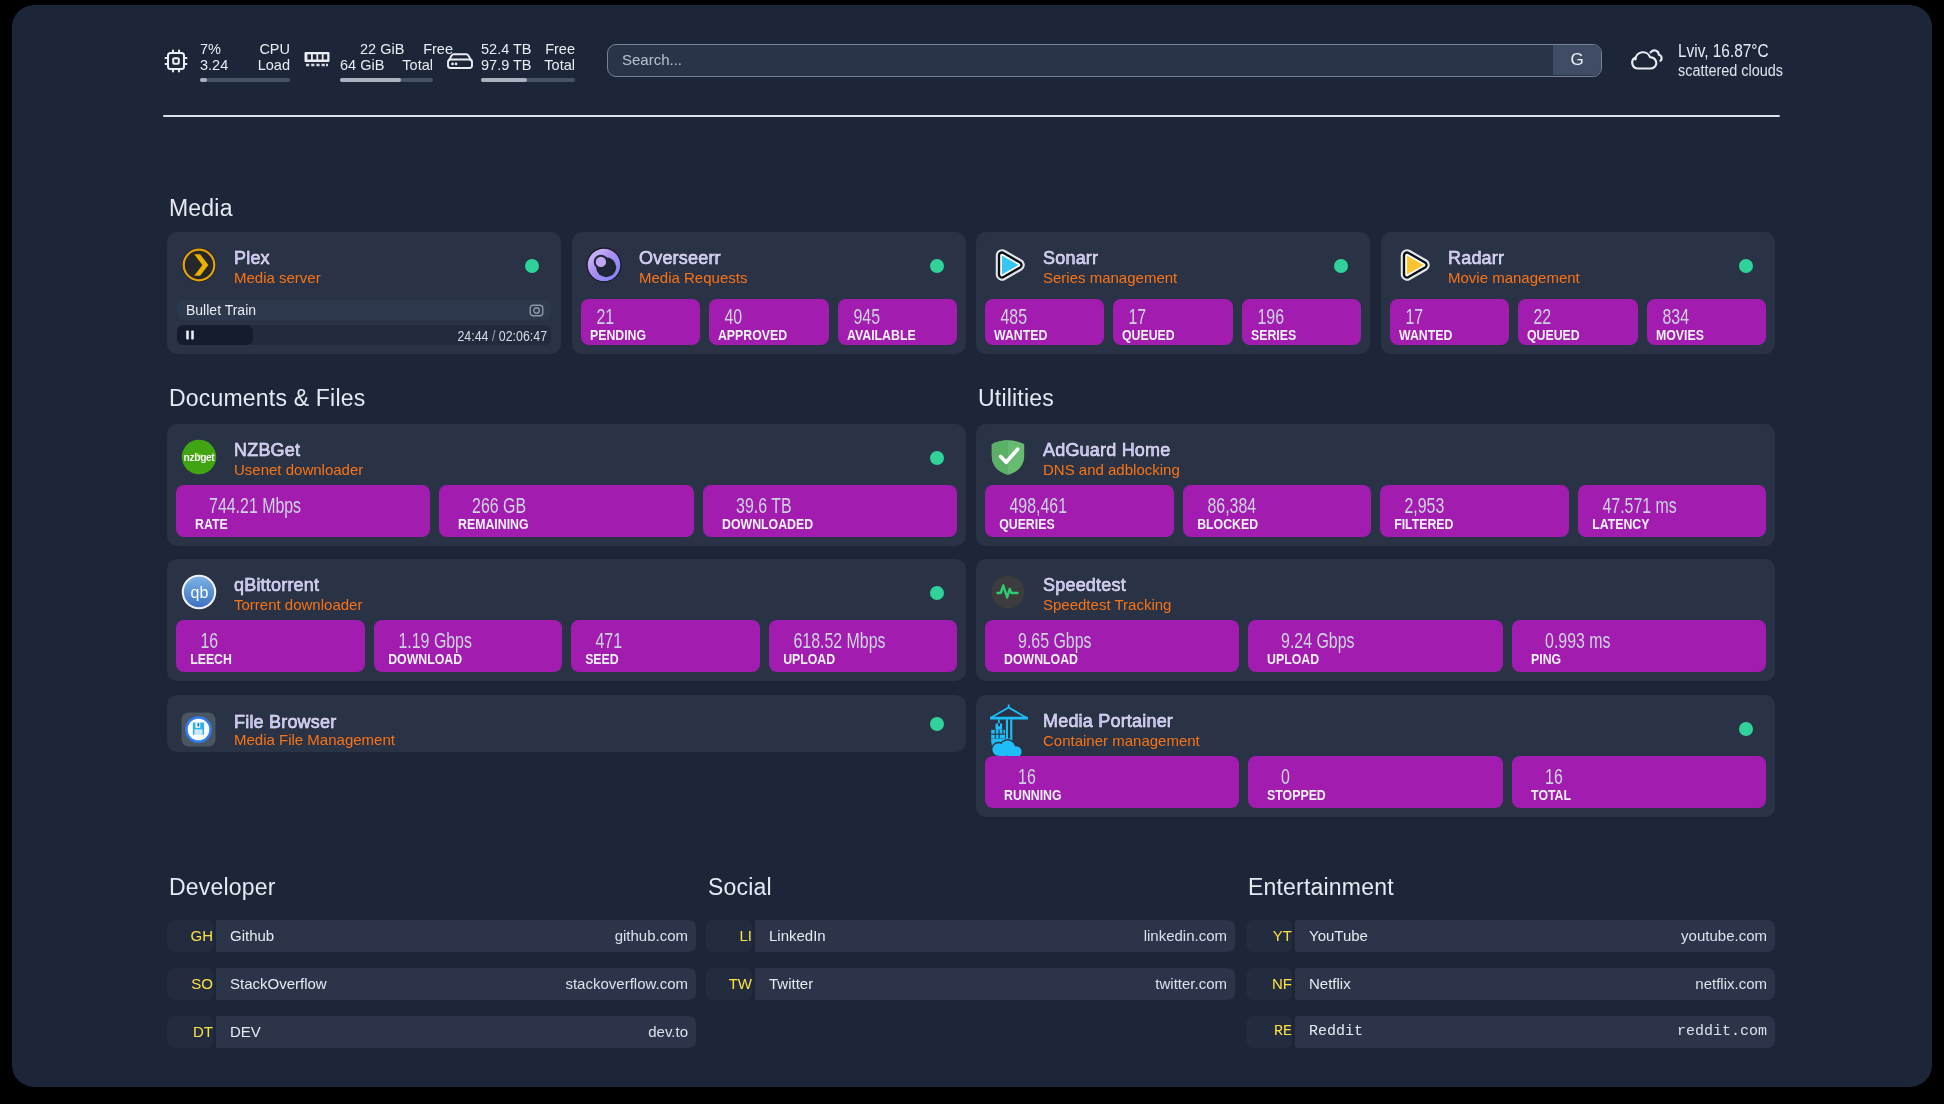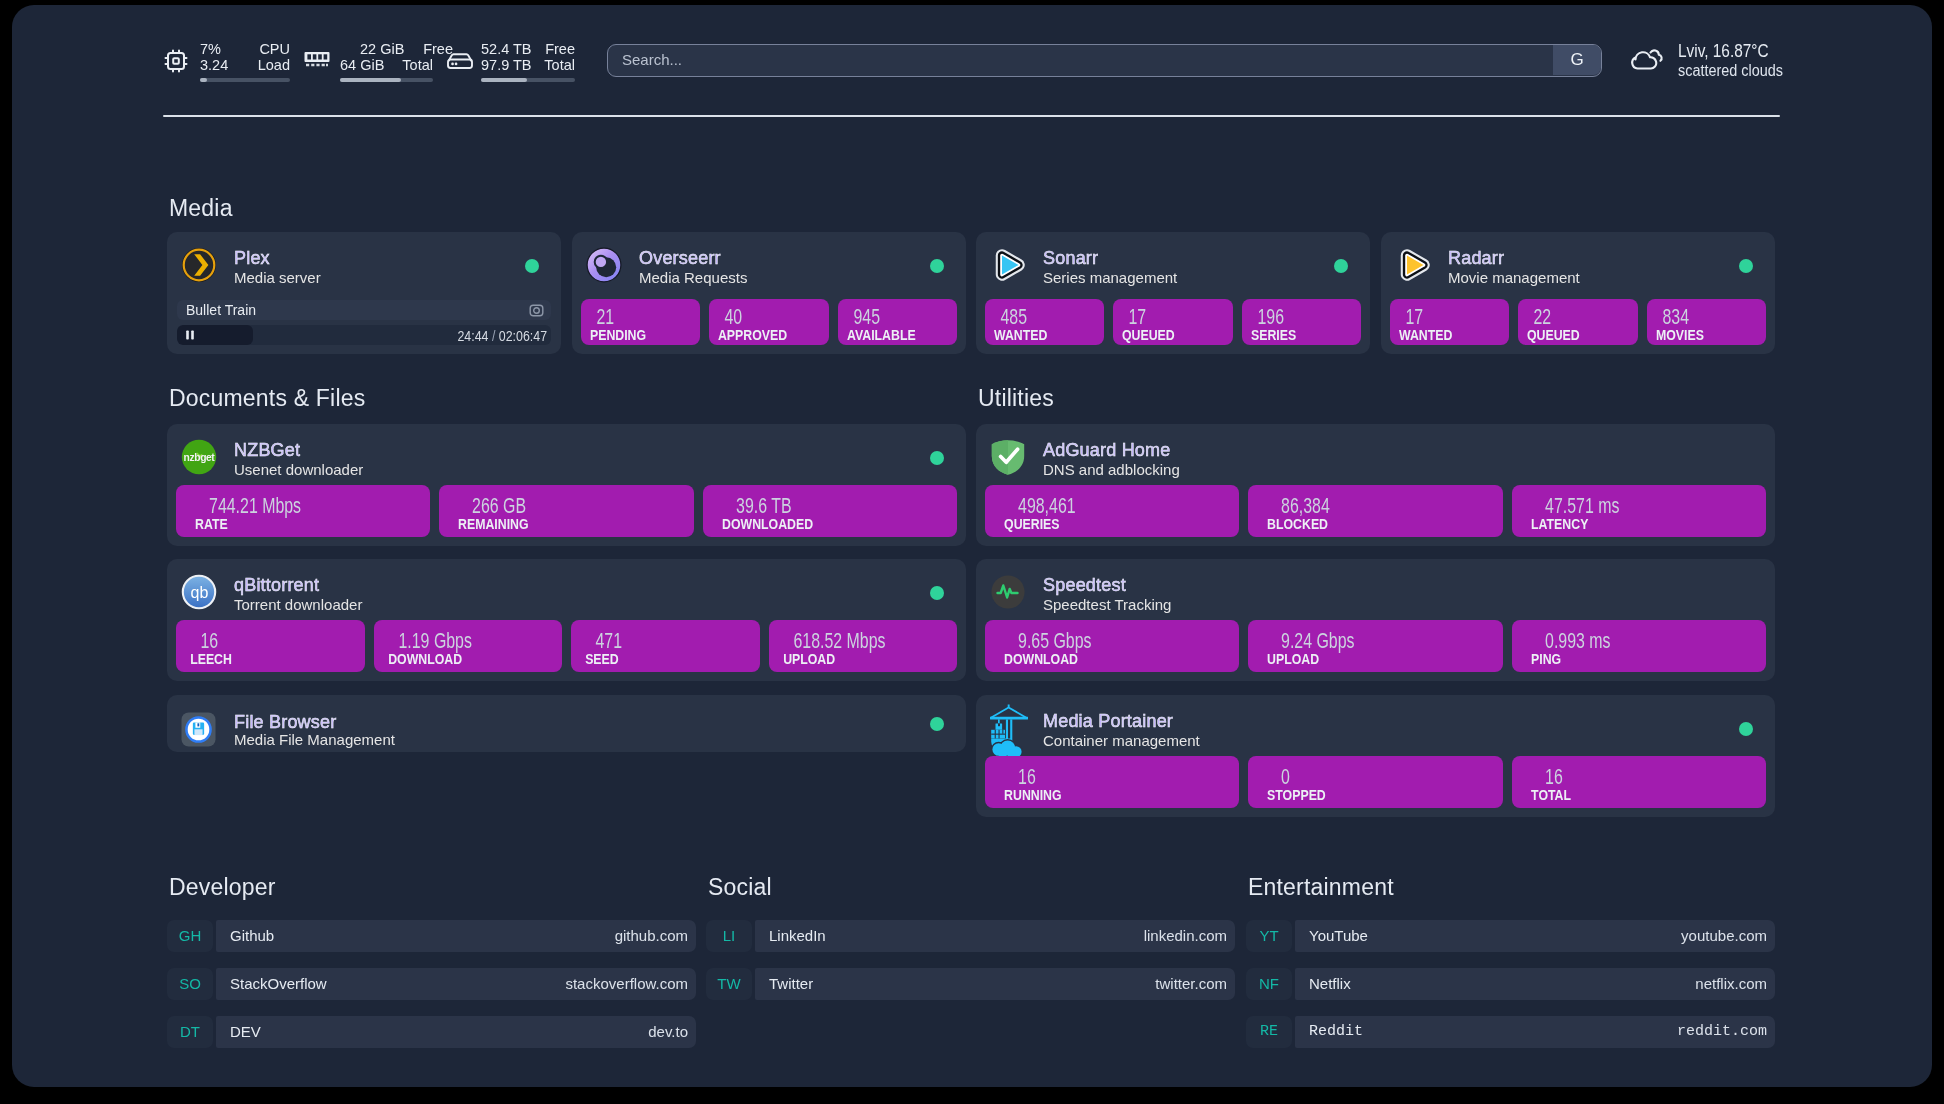--- a/index.html
+++ b/index.html
@@ -2,31 +2,31 @@
 <html><head>
 <meta charset="utf-8">
 <style>
   * {margin:0; padding:0; box-sizing:border-box;}
   html,body {width:1944px; height:1104px; background:#000; font-family:"Liberation Sans", sans-serif; overflow:hidden;}
   .frame {position:absolute; left:12px; top:5px; width:1920px; height:1082px; border-radius:22px; background:#1d2638; overflow:hidden;}
   .abs {position:absolute;}
   .card {position:absolute; background:#293345; border-radius:10px;}
   .svcicon {position:absolute; left:14px; top:15px; width:36px; height:36px;}
   .t1 {position:absolute; left:67px; top:16px; font-size:18px; font-weight:400; -webkit-text-stroke:0.5px #f1f4f8; color:#c4b5fd; letter-spacing:.2px; white-space:nowrap;}
-  .t2 {position:absolute; left:67px; top:36.5px; font-size:15px; color:#e5e5e5; white-space:nowrap;}
+  .t2 {position:absolute; left:67px; top:36.5px; font-size:15px; color:#f97316; white-space:nowrap;}
   .dot {position:absolute; width:14px; height:14px; border-radius:50%; background:#2fd39a; right:22px; top:27px;}
   .stats {position:absolute; left:9px; right:9px; bottom:9px; height:46px; display:flex; gap:9px;}
   .stats2 {bottom:9px; height:52px;}
   .stats2 .sb {padding-top:10px;}
   .sb {flex:1; background:#a21caf; border-radius:8px; text-align:left; padding-top:6.5px;}
   .sb .n {font-size:21.5px; color:#ccd3df; line-height:23px; transform:scaleX(.74); transform-origin:50% 50%;}
   .sb .l {font-size:14.5px; font-weight:700; color:#edf0f5; line-height:12.5px; transform:scaleX(.85); transform-origin:50% 50%;}
   .sect {position:absolute; font-size:23px; font-weight:500; color:#e5eaf2; letter-spacing:.2px;}
   .bmrow {position:absolute; height:32px; font-size:15px;}
-  .ab {position:absolute; left:0; top:0; width:46px; height:32px; background:#222c3e; border-radius:7px; color:#14b8a6; text-align:center; line-height:32px;}
+  .ab {position:absolute; left:0; top:0; width:46px; height:32px; background:#222c3e; border-radius:7px; color:#fde047; text-align:right; line-height:32px;}
   .nm {position:absolute; left:49px; right:0; top:0; bottom:0; background:#2b3448; border-radius:2px 7px 7px 2px; color:#e6ebf2;}
   .nm .nm1 {position:absolute; left:14px; top:0; line-height:32px;}
   .nm .nm2 {position:absolute; right:8px; top:0; line-height:32px; color:#dbe1ea;}
   .rsrc {position:absolute; color:#e9edf3; font-size:14.5px; font-weight:500;}
   .rline {position:absolute; white-space:nowrap;}
   .rbar {position:absolute; height:3.5px; border-radius:2px; background:rgba(125,137,155,.45);}
   .rfill {position:absolute; left:0; top:0; height:100%; border-radius:2px; background:#aab3c0;}
 </style>
 </head>
 <body>
@@ -251,20 +251,24 @@
     <span class="t1">AdGuard Home</span>
       <span class="t2">DNS and adblocking</span>
     <div class="stats stats2">
       <div class="sb">
           <div class="n">498,461</div>
           <div class="l">QUERIES</div>
         </div>
       <div class="sb">
           <div class="n">86,384</div>
           <div class="l">BLOCKED</div>
+        </div>
+      <div class="sb">
+          <div class="n">2,953</div>
+          <div class="l">FILTERED</div>
         </div>
       <div class="sb">
           <div class="n">47.571 ms</div>
           <div class="l">LATENCY</div>
         </div>
     </div>
   </div>
 
   <div class="card" style="left:155px; top:554px; width:799px; height:122px;">
     <svg class="svcicon" width="36" height="36" viewBox="0 0 36 36">

